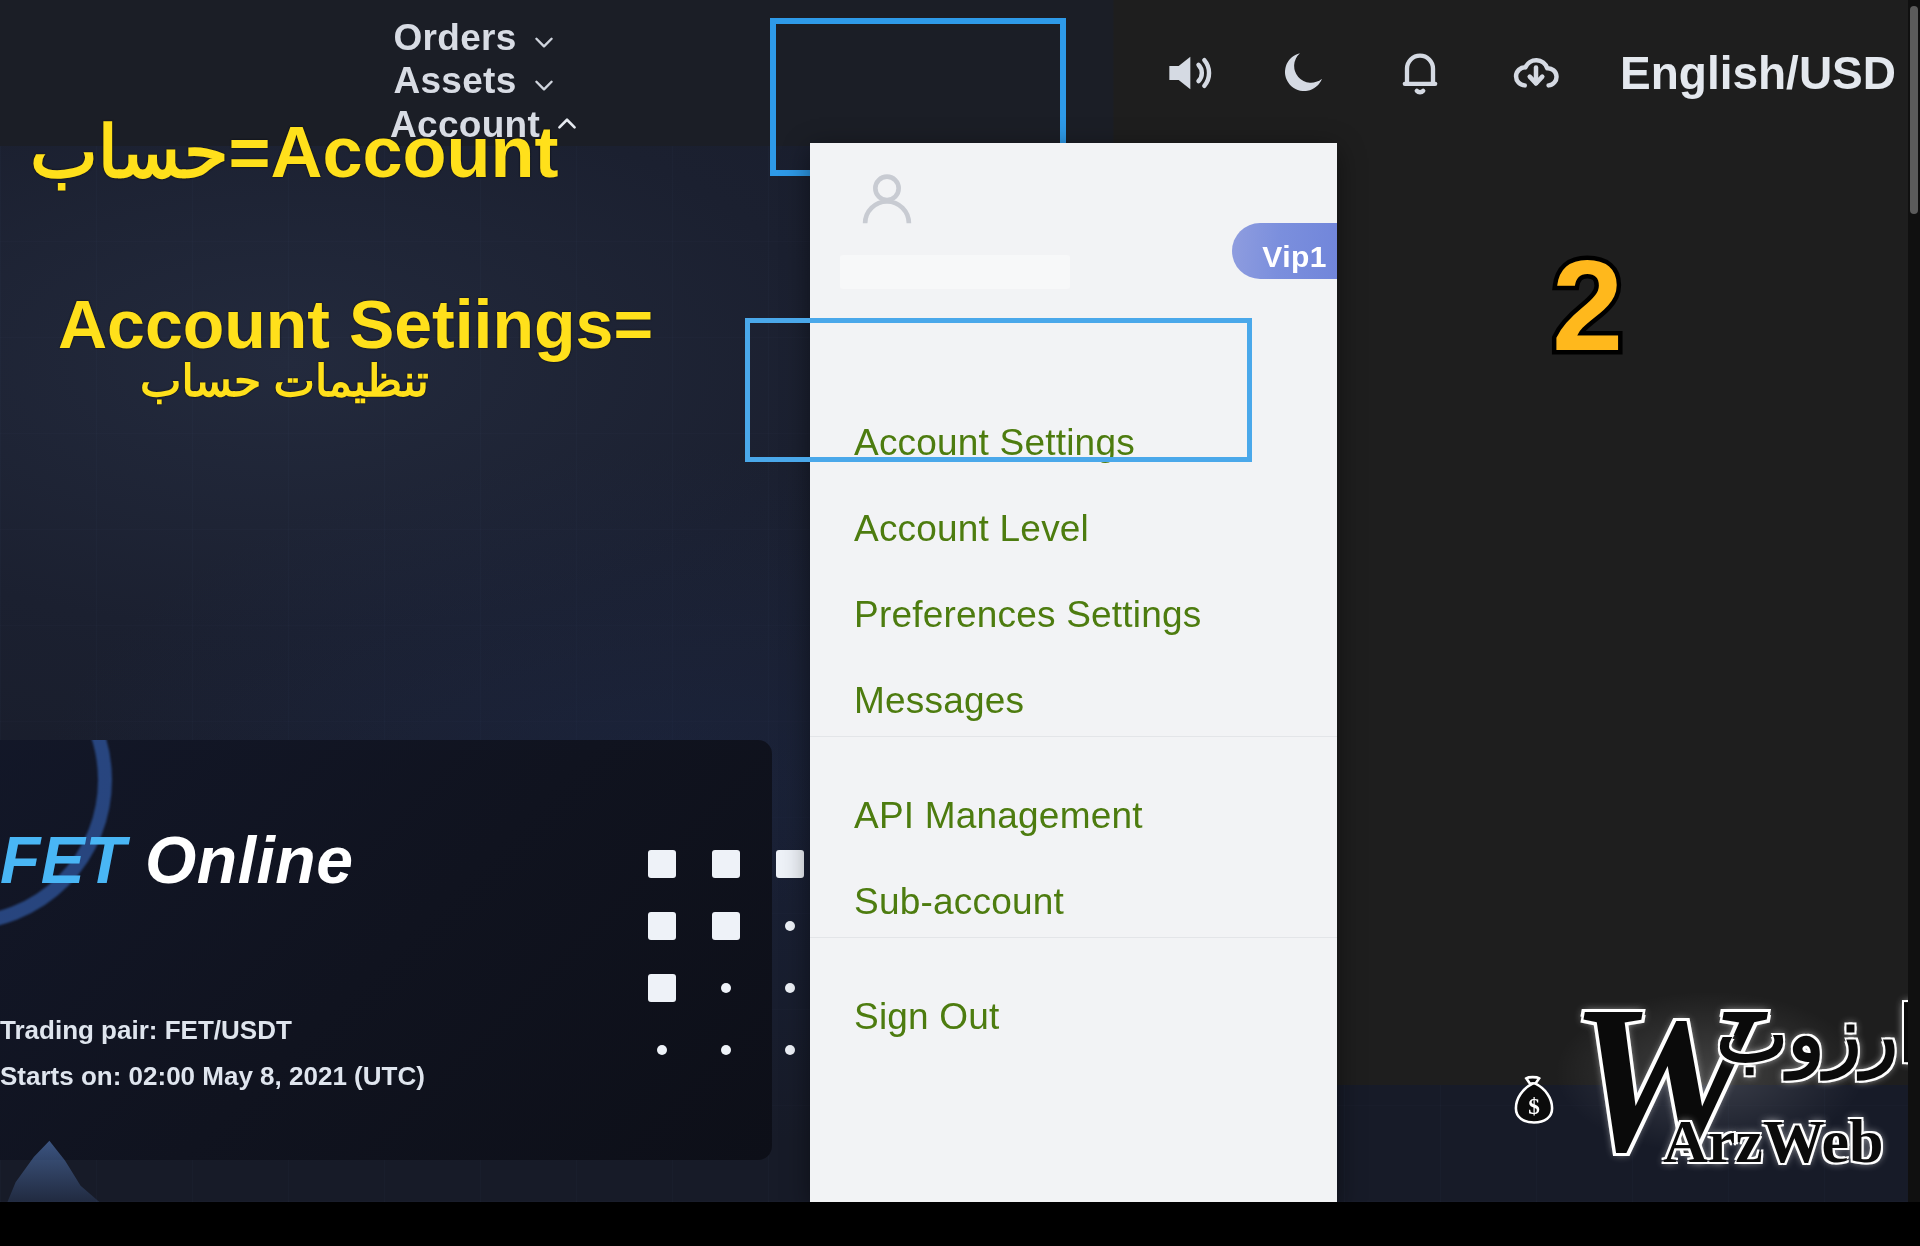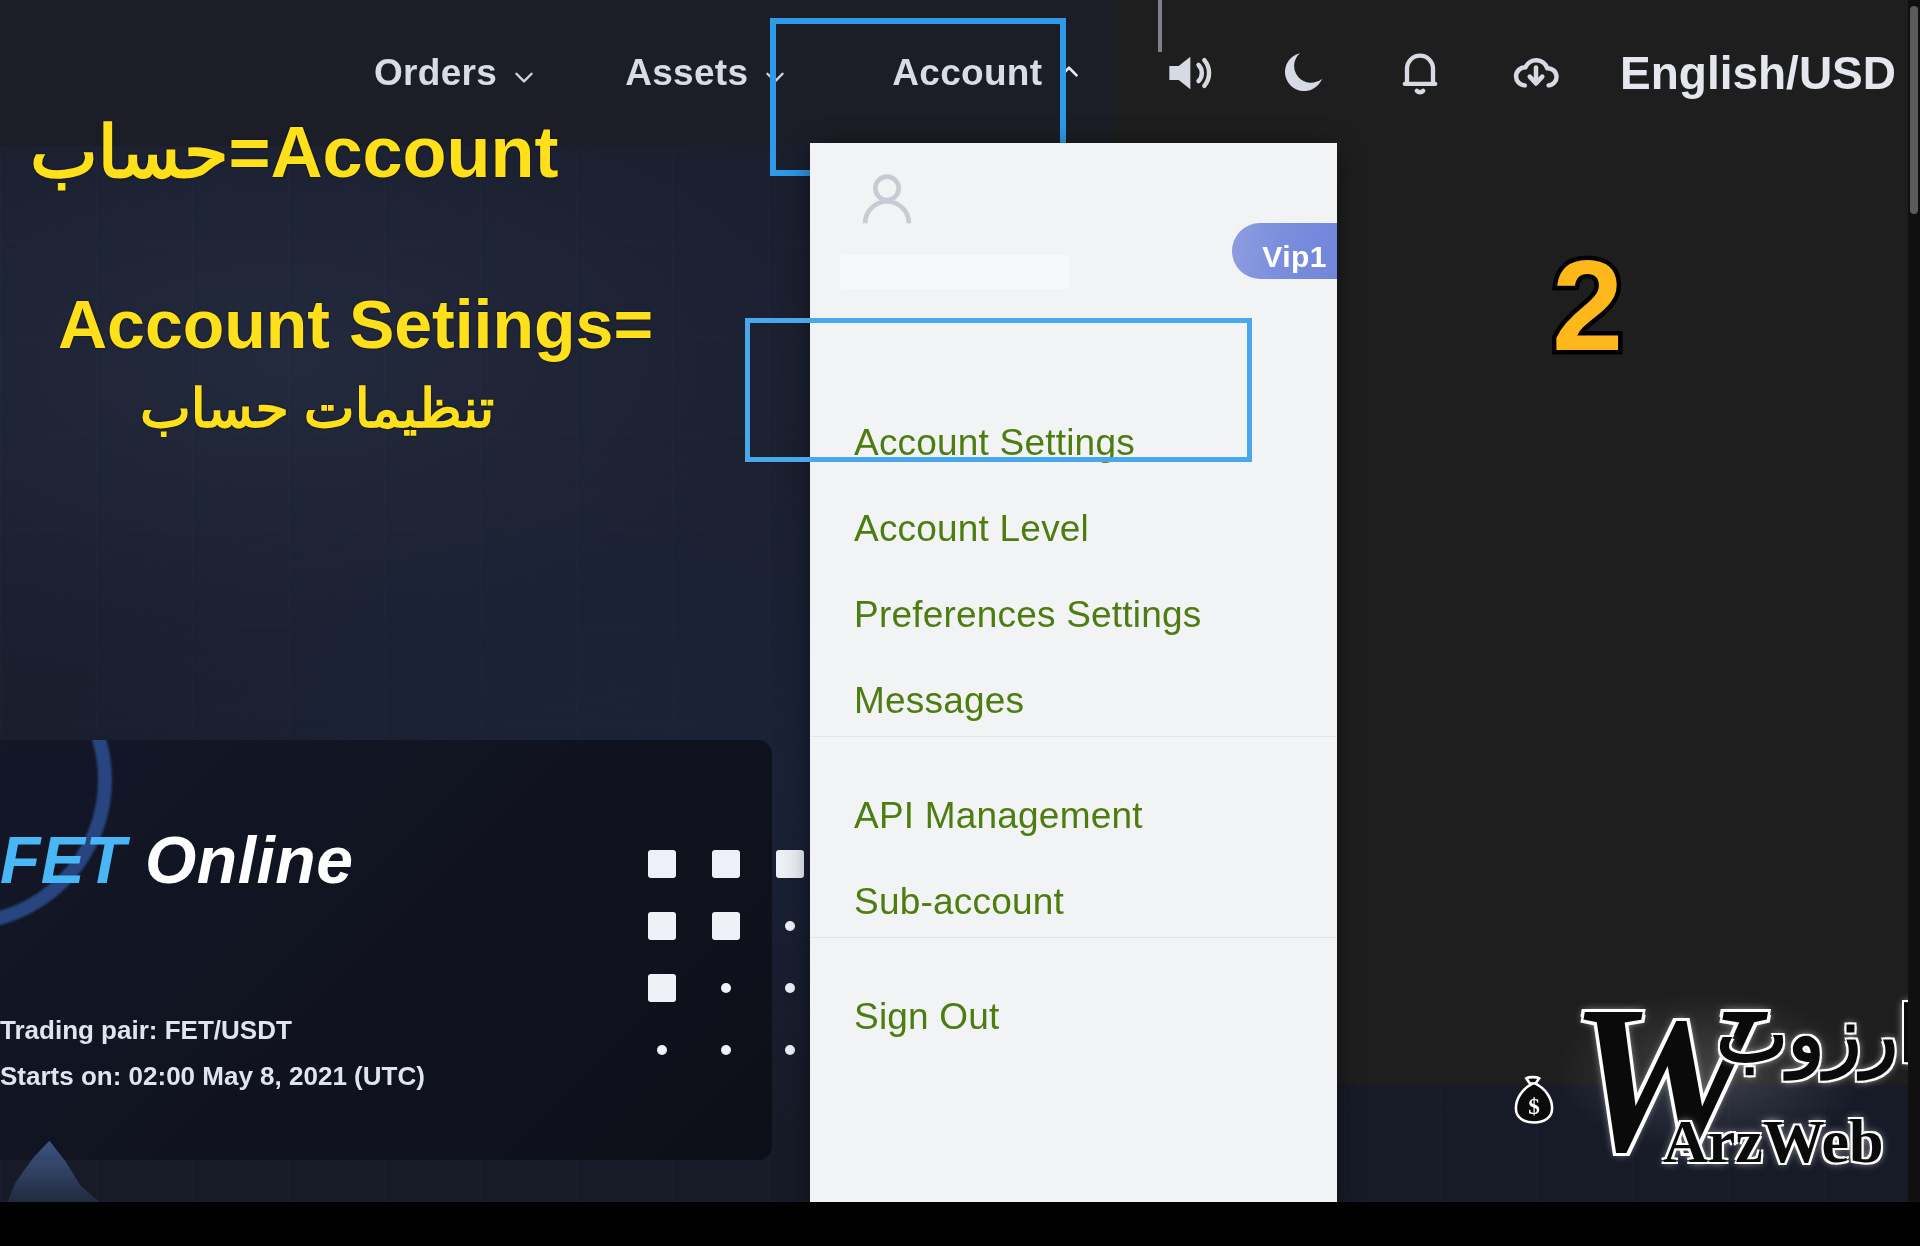--- a/index.html
+++ b/index.html
@@ -41,25 +41,26 @@
   }
   .nav-left-fill {
     position: absolute;
     left: 0; top: 0;
     width: 1918px; height: 146px;
     background: linear-gradient(90deg,#1b1e26 0%, #1b1e26 58%, #1e1e1e 58.1%, #1e1e1e 100%);
   }
 
   .nav-items {
     position: absolute;
-    left: 330px; top: 0;
+    left: 330px; top: 16px;
     height: 146px;
     display: flex;
-    align-items: flex-start;
+    align-items: center;
     gap: 0;
+    flex-direction: column;
   }
   .nav-item {
     display: flex;
     align-items: center;
     gap: 14px;
     color: #d8dce4;
     font-size: 37px;
     font-weight: 600;
     letter-spacing: .3px;
     padding: 0 44px;
@@ -243,22 +244,22 @@
   .annot-1 {
     left: 30px; top: 110px;
     font-size: 72px;
     direction: rtl;
   }
   .annot-2 {
     left: 58px; top: 285px;
     font-size: 68px;
   }
   .annot-3 {
-    left: 140px; top: 377px;
-    font-size: 54px;
+    left: 140px; top: 355px;
+    font-size: 44px;
     direction: rtl;
   }
 
   
   .hl-box {
     position: absolute;
     border: 6px solid #2e9ae8;
     z-index: 9;
     pointer-events: none;
   }

